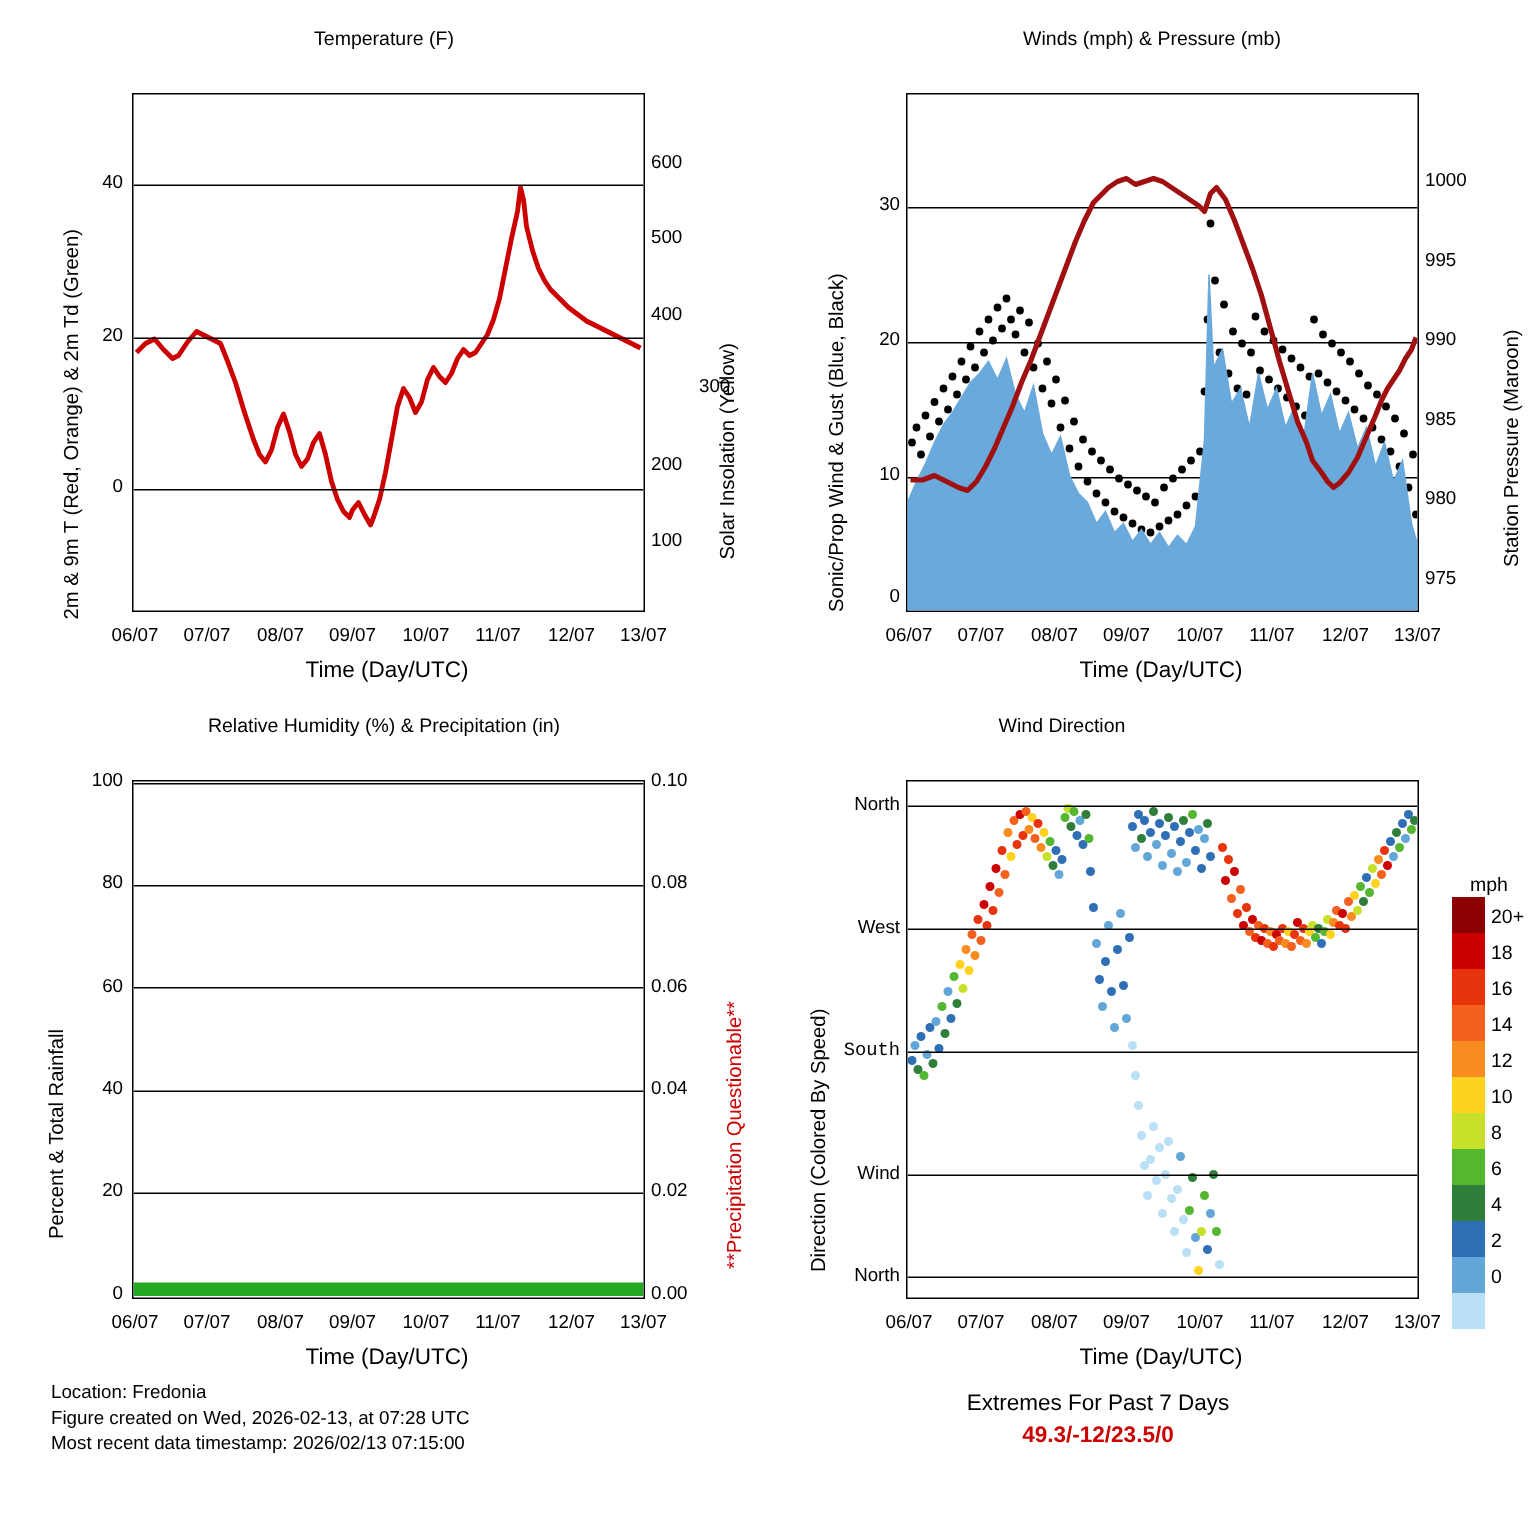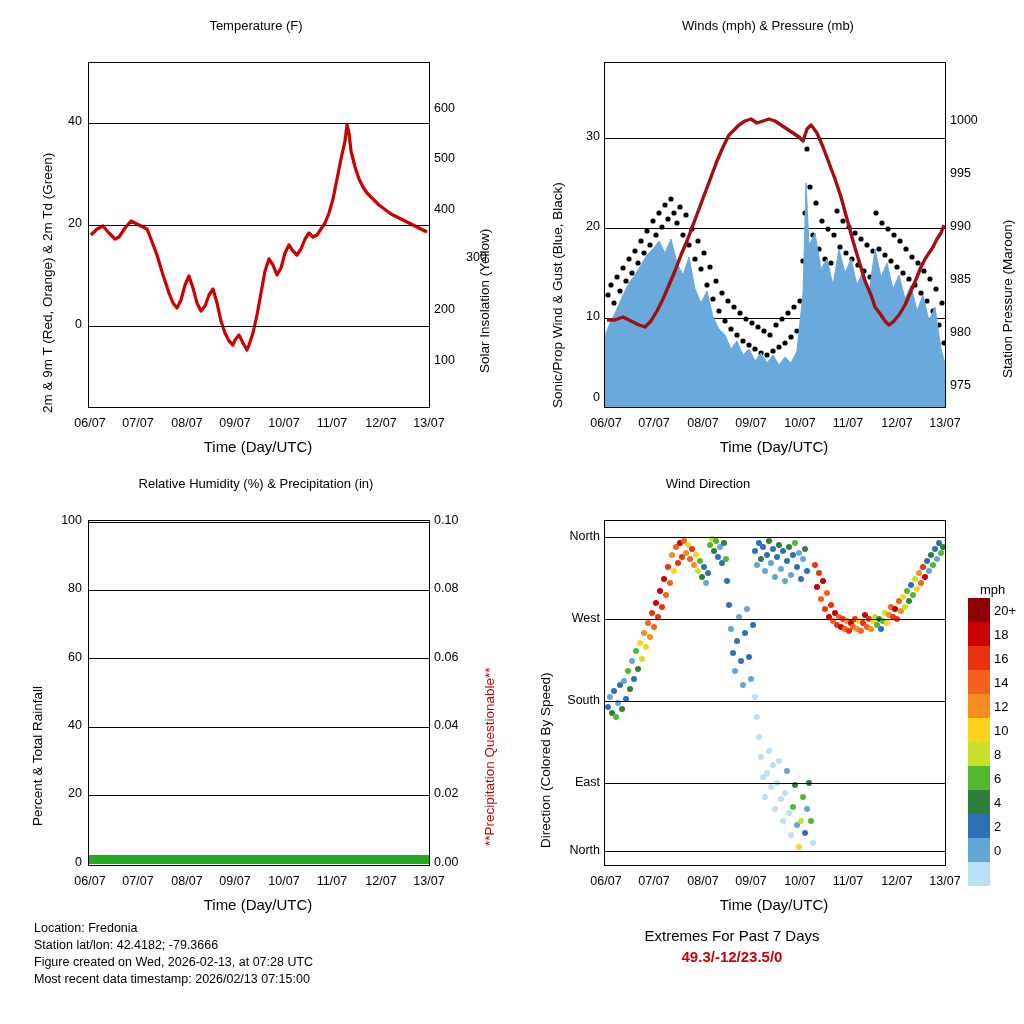--- a/index.html
+++ b/index.html
@@ -499,22 +499,22 @@
           <circle cx="332" cy="38" r="3" fill="#63a7d8"></circle>
           <circle cx="334" cy="22" r="3" fill="#2f6fb5"></circle>
           <circle cx="336" cy="32" r="3" fill="#53b830"></circle>
         <circle cx="338" cy="26" r="3" fill="#2f7f3a"></circle>
       </g>
     </svg>
   </div>
 
   <div class="ytick left" style="left:26px;top:53px;width:62px;">North</div>
   <div class="ytick left" style="left:26px;top:135px;width:62px;">West</div>
-  <div class="ytick left" style="left:26px;top:217px;width:62px;">South</div>
-  <div class="ytick left" style="left:26px;top:299px;width:62px;">East</div>
+  <div class="ytick left" style="left:26px;top:217px;width:62px;font-family:Liberation Mono, monospace;">South</div>
+  <div class="ytick left" style="left:26px;top:299px;width:62px;">Wind</div>
   <div class="ytick left" style="left:26px;top:367px;width:62px;">North</div>
 
   <div class="xtick" style="left:66px;top:398px;width:56px;">06/07</div>
   <div class="xtick" style="left:114px;top:398px;width:56px;">07/07</div>
   <div class="xtick" style="left:163px;top:398px;width:56px;">08/07</div>
   <div class="xtick" style="left:211px;top:398px;width:56px;">09/07</div>
   <div class="xtick" style="left:260px;top:398px;width:56px;">10/07</div>
   <div class="xtick" style="left:308px;top:398px;width:56px;">11/07</div>
   <div class="xtick" style="left:357px;top:398px;width:56px;">12/07</div>
   <div class="xtick" style="left:405px;top:398px;width:56px;">13/07</div>
@@ -546,21 +546,20 @@
       <div class="legend-lab" style="position: absolute; left: 482px; top: 271px;">8</div>
       <div class="legend-lab" style="position: absolute; left: 482px; top: 295px;">6</div>
       <div class="legend-lab" style="position: absolute; left: 482px; top: 319px;">4</div>
       <div class="legend-lab" style="position: absolute; left: 482px; top: 343px;">2</div>
       <div class="legend-lab" style="position: absolute; left: 482px; top: 367px;">0</div>
     </div>
 </div>
 
 <div class="footer" style="left:34px;top:920px;width:470px;">
   <div>Location: Fredonia</div>
-  <div>Station lat/lon: 42.4182; -79.3666</div>
   <div>Figure created on Wed, 2026-02-13, at 07:28 UTC</div>
   <div>Most recent data timestamp: 2026/02/13 07:15:00</div>
 </div>
 
 <div class="extremes" style="left:512px;top:925px;width:440px;">
   <div>Extremes For Past 7 Days</div>
   <div class="extval" style="color:#cc0000;">49.3/-12/23.5/0</div>
 </div>
 
 </body></html>

